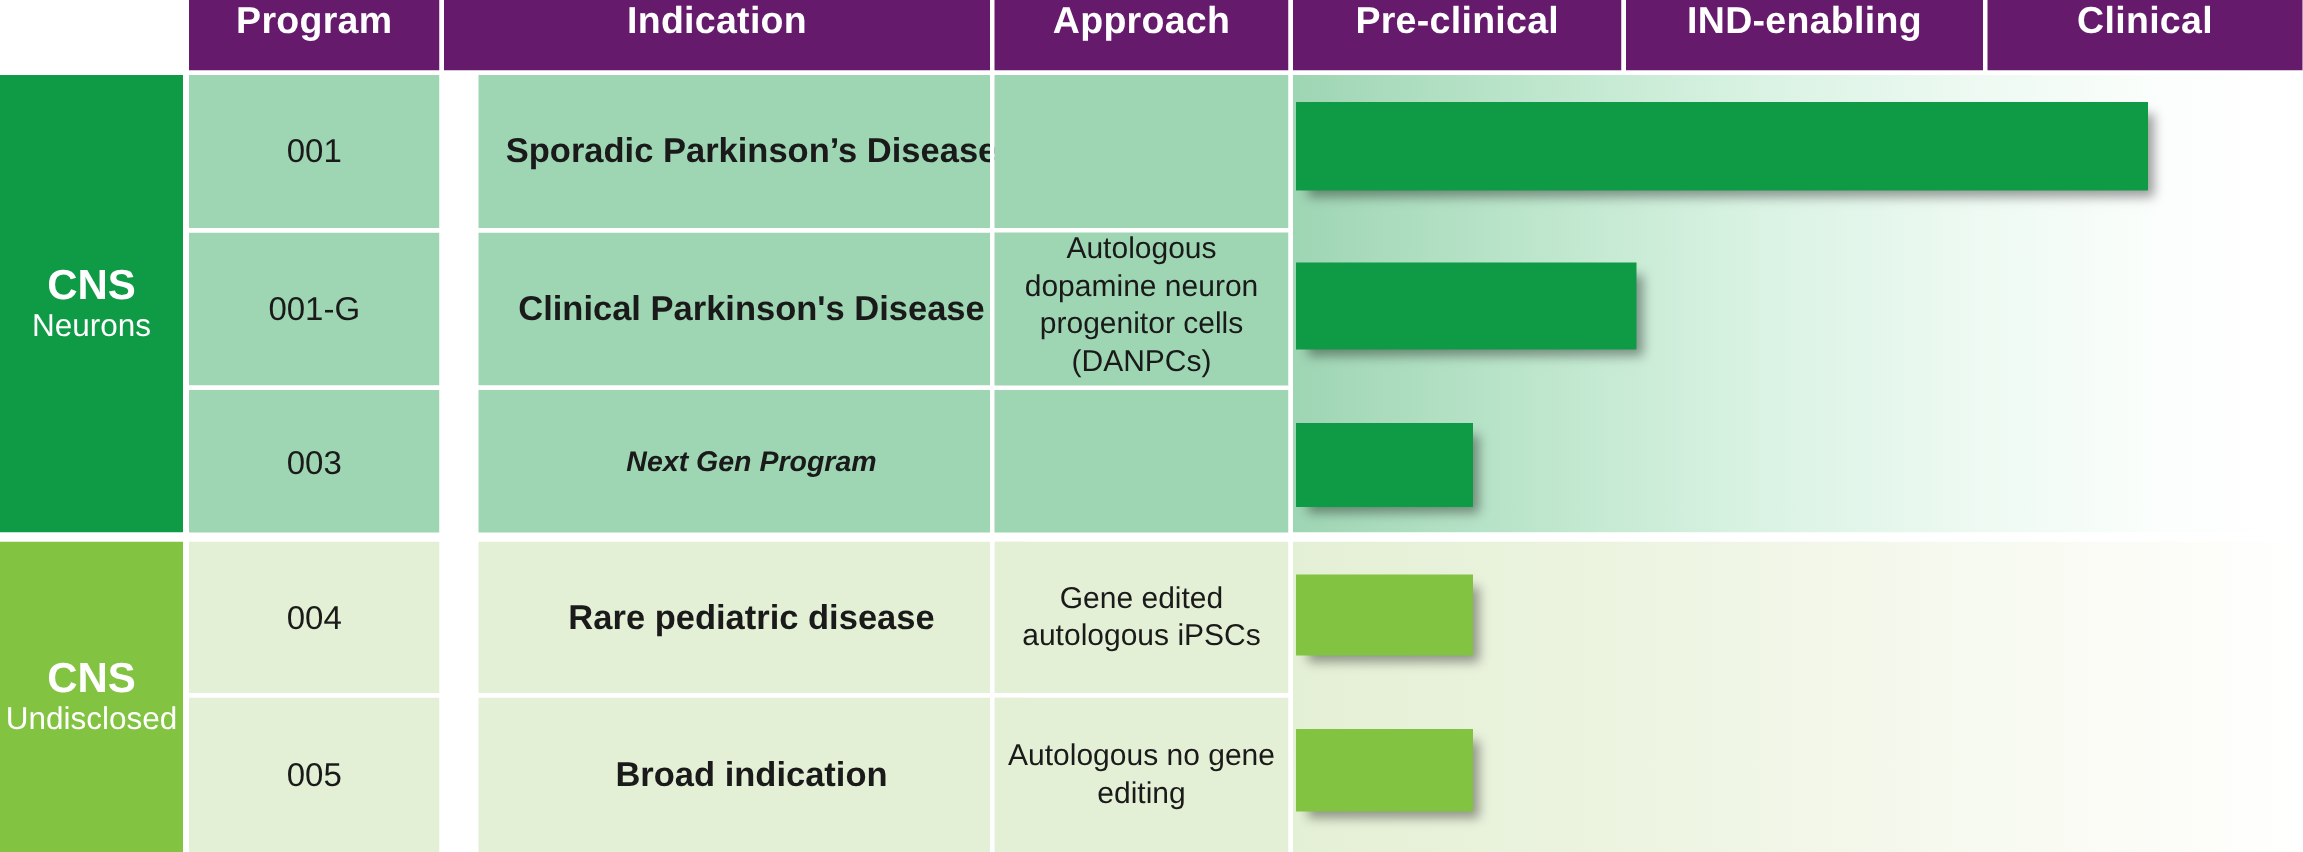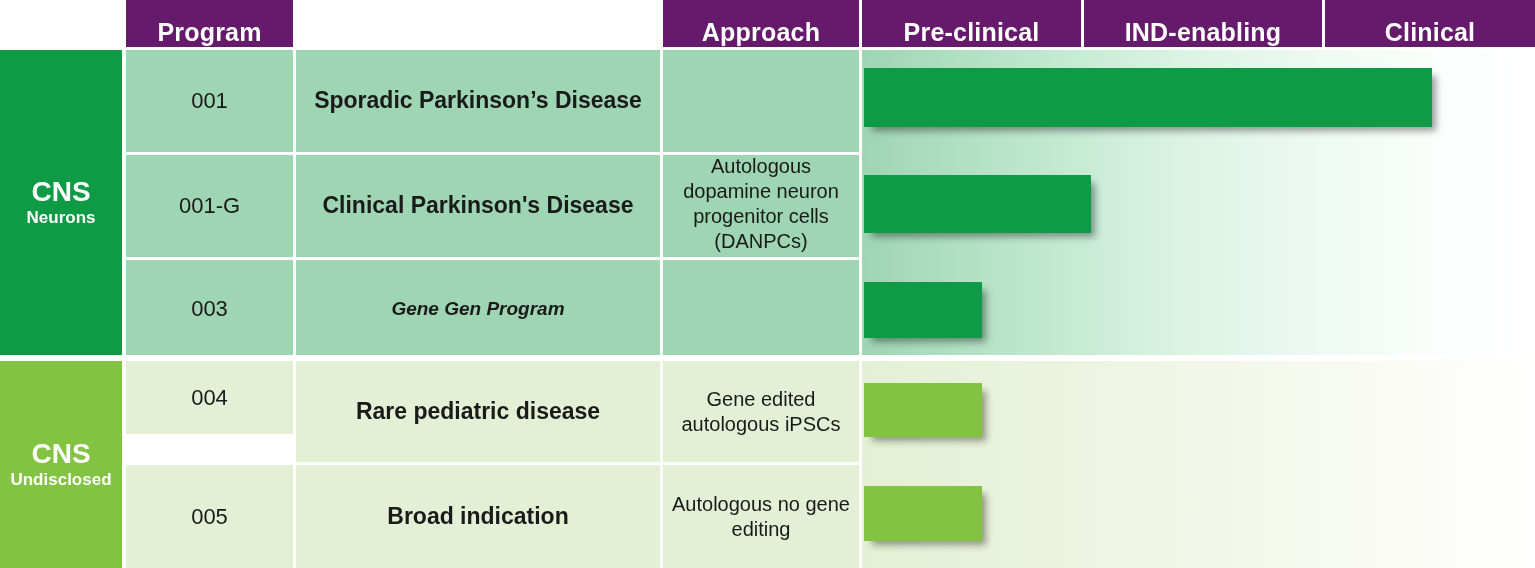--- a/index.html
+++ b/index.html
@@ -9,48 +9,48 @@
     -webkit-font-smoothing:antialiased;
   }
   #pipeline{
     position:relative;width:1535px;height:568px;background:#ffffff;
   }
 
   
   .hdr{
     position:absolute;top:0;height:47px;
     background:#661a6c;color:#ffffff;
-    display:flex;align-items:flex-end;justify-content:center;
+    display:flex;align-items:flex-start;justify-content:center;
     font-weight:bold;font-size:25px;letter-spacing:.2px;
     box-sizing:border-box;
   }
   .hdr-sep{position:absolute;top:0;height:47px;width:3px;background:#ffffff;}
 
   
   .cat{
     position:absolute;left:0;width:122px;
     display:flex;flex-direction:column;align-items:center;justify-content:center;
     color:#ffffff;box-sizing:border-box;
   }
   .cat .cat-main{font-size:28px;font-weight:bold;line-height:1.05;}
-  .cat .cat-sub{font-size:17px;font-weight:bold;line-height:1.15;margin-top:2px;}
+  .cat .cat-sub{font-size:21px;font-weight:normal;line-height:1.15;margin-top:2px;}
   .cat-neurons{background:#0f9a46;}
   .cat-undisc{background:#82c341;}
 
   
   .cell{
     position:absolute;box-sizing:border-box;
     display:flex;align-items:center;justify-content:center;
     text-align:center;color:#1a1a1a;
   }
   .tone-dark{background:#9ed5b3;}
   .tone-light{background:#e4f0d5;}
 
   .cell-prog{font-size:22px;font-weight:400;}
-  .cell-ind{font-size:23px;font-weight:bold;line-height:1.18;}
+  .cell-ind{font-size:23px;font-weight:bold;line-height:1.18;margin-left:23px;}
   .cell-ind .nextgen{display:block;font-size:19px;font-style:italic;font-weight:bold;margin-top:1px;}
   .cell-app{font-size:20px;font-weight:400;line-height:1.25;}
 
   
   .lane{
     position:absolute;left:862px;width:673px;box-sizing:border-box;
   }
   .lane-dark{
     background:linear-gradient(to right,#9ed5b3 0%,#bde6cc 24%,#d8f2e2 45%,#ecf9f1 66%,#fbfefc 86%,#ffffff 100%);
   }
@@ -73,20 +73,23 @@
 </head>
 <body>
 
 <div id="pipeline">
 
   <div class="hdr" style="left:126px;width:167px;">
     <span>Program</span>
   </div>
   <div class="hdr-sep" style="left:293px;"></div>
 
+  <div class="hdr" style="left:296px;width:364px;">
+    <span>Indication</span>
+  </div>
   <div class="hdr-sep" style="left:660px;"></div>
 
   <div class="hdr" style="left:663px;width:196px;">
     <span>Approach</span>
   </div>
   <div class="hdr-sep" style="left:859px;"></div>
 
   <div class="hdr" style="left:862px;width:219px;">
     <span>Pre-clinical</span>
   </div>
@@ -126,25 +129,25 @@
   </div>
   <div class="cell tone-dark cell-ind" style="left:296px;top:155px;width:364px;height:102px;padding:0 10px;">
     <span>Clinical Parkinson's Disease</span>
   </div>
 
   <div class="cell tone-dark cell-prog" style="left:126px;top:260px;width:167px;height:98px;">
     <span>003</span>
   </div>
   <div class="cell tone-dark cell-ind" style="left:296px;top:260px;width:364px;height:98px;padding:0 28px;">
     <span>
-      <span class="nextgen">Gene Gen Program</span>
+      <span class="nextgen">Next Gen Program</span>
     </span>
   </div>
 
-  <div class="cell tone-light cell-prog" style="left:126px;top:361px;width:167px;height:73px;">
+  <div class="cell tone-light cell-prog" style="left:126px;top:361px;width:167px;height:101px;">
     <span>004</span>
   </div>
   <div class="cell tone-light cell-ind" style="left:296px;top:361px;width:364px;height:101px;padding:0 10px;">
     <span>Rare pediatric disease</span>
   </div>
 
   <div class="cell tone-light cell-prog" style="left:126px;top:465px;width:167px;height:103px;">
     <span>005</span>
   </div>
   <div class="cell tone-dark cell-app" style="left:663px;top:50px;width:196px;height:308px;padding:0 8px;">

